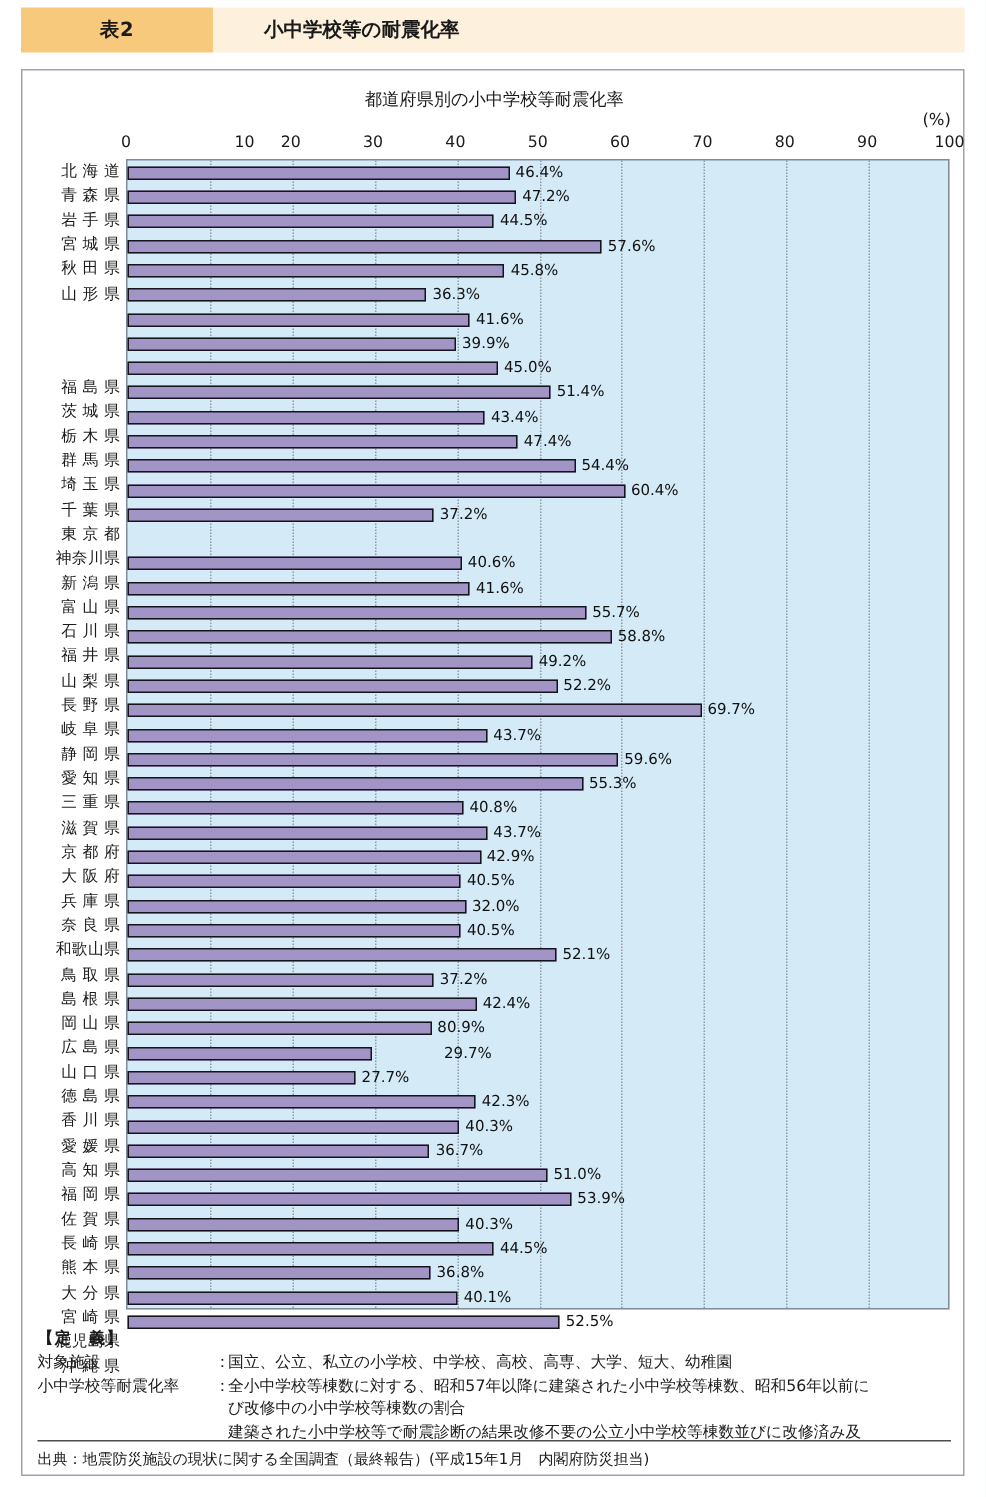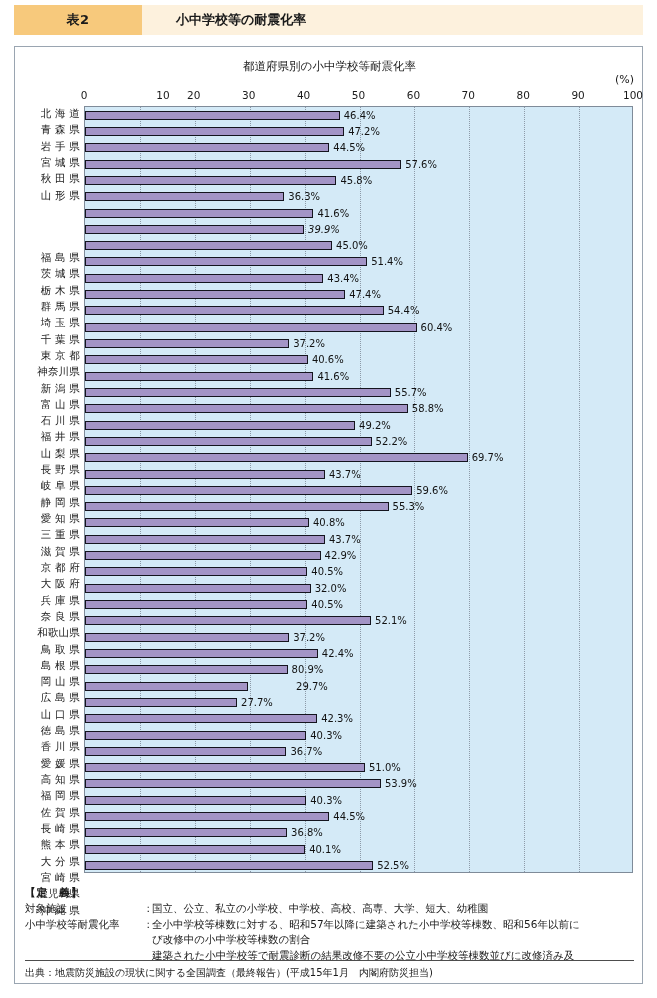--- a/index.html
+++ b/index.html
@@ -183,21 +183,21 @@
           <span class="bar-value">45.8%</span>
         </div>
         <div class="row" style="height: 16.3191px;">
           <div class="bar" style="width: 199.287px; background: rgb(163, 148, 198); border-color: rgb(20, 20, 30);"></div>
           <span class="bar-value">36.3%</span>
         </div>
         <div class="row" style="height: 16.3191px;">
           <div class="bar" style="width: 228.384px; background: rgb(163, 148, 198); border-color: rgb(20, 20, 30);"></div>
           <span class="bar-value">41.6%</span>
         </div>
-        <div class="row" style="height: 16.3191px; font-style: italic;">
+        <div class="row" style="height: 16.3191px;">
           <div class="bar" style="width: 219.051px; background: rgb(163, 148, 198); border-color: rgb(20, 20, 30);"></div>
           <span class="bar-value">39.9%</span>
         </div>
         <div class="row" style="height: 16.3191px;">
           <div class="bar" style="width: 247.05px; background: rgb(163, 148, 198); border-color: rgb(20, 20, 30);"></div>
           <span class="bar-value">45.0%</span>
         </div>
         <div class="row" style="height: 16.3191px;">
           <div class="bar" style="width: 282.186px; background: rgb(163, 148, 198); border-color: rgb(20, 20, 30);"></div>
           <span class="bar-value">51.4%</span>
@@ -215,21 +215,21 @@
           <span class="bar-value">54.4%</span>
         </div>
         <div class="row" style="height: 16.3191px;">
           <div class="bar" style="width: 331.596px; background: rgb(163, 148, 198); border-color: rgb(20, 20, 30);"></div>
           <span class="bar-value">60.4%</span>
         </div>
         <div class="row" style="height: 16.3191px;">
           <div class="bar" style="width: 204.228px; background: rgb(163, 148, 198); border-color: rgb(20, 20, 30);"></div>
           <span class="bar-value">37.2%</span>
         </div>
-        <div class="row" style="height: 16.3191px;">
+        <div class="row" style="height: 16.3191px; margin-top: 16px;">
           <div class="bar" style="width: 222.894px; background: rgb(163, 148, 198); border-color: rgb(20, 20, 30);"></div>
           <span class="bar-value">40.6%</span>
         </div>
         <div class="row" style="height: 16.3191px;">
           <div class="bar" style="width: 228.384px; background: rgb(163, 148, 198); border-color: rgb(20, 20, 30);"></div>
           <span class="bar-value">41.6%</span>
         </div>
         <div class="row" style="height: 16.3191px;">
           <div class="bar" style="width: 305.793px; background: rgb(163, 148, 198); border-color: rgb(20, 20, 30);"></div>
           <span class="bar-value">55.7%</span>

